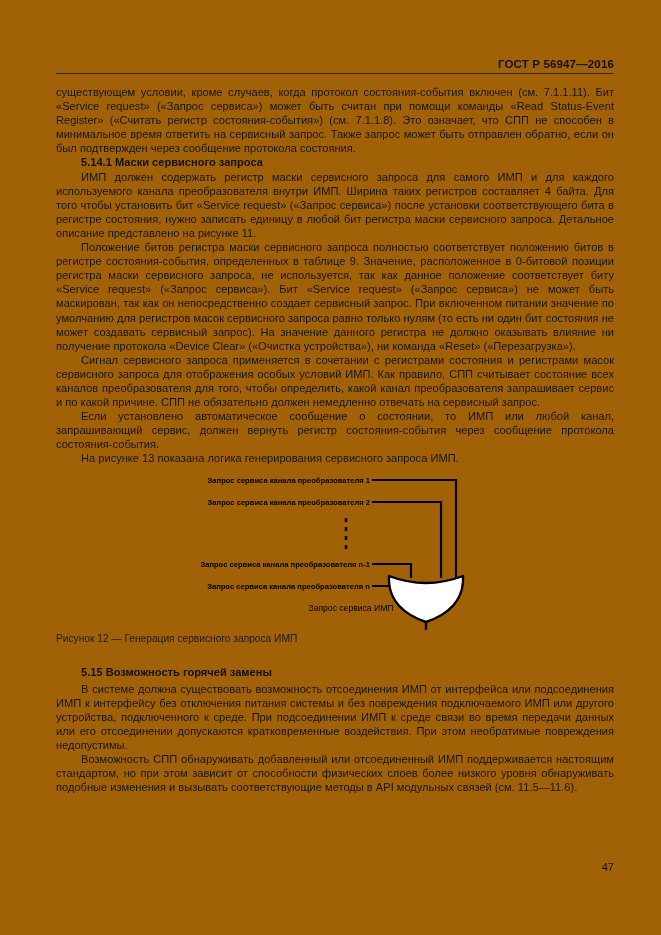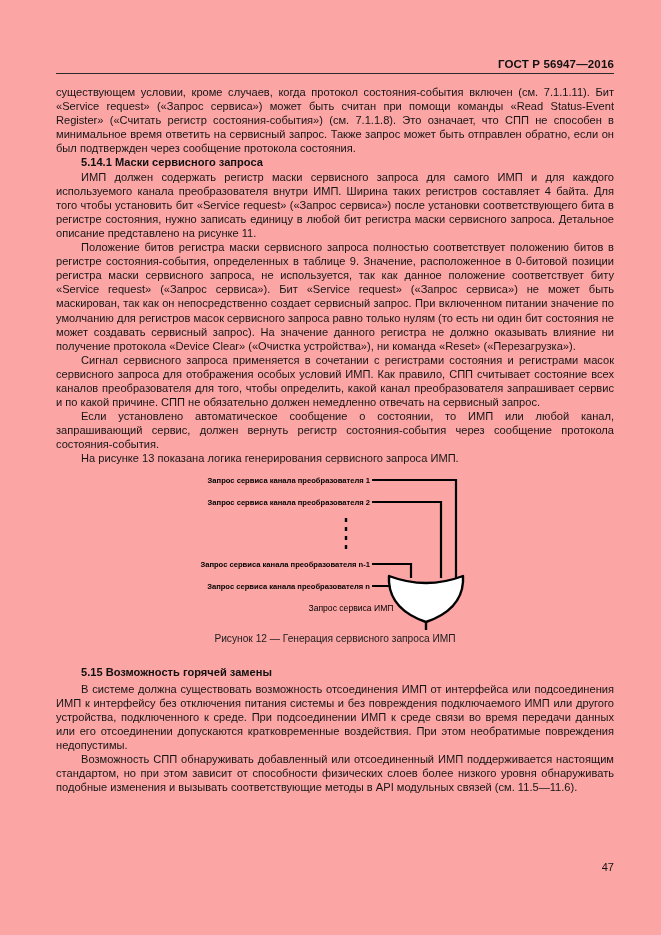--- a/index.html
+++ b/index.html
@@ -12,21 +12,21 @@
     height: 935px;
     position: relative;
     font-family: "Liberation Sans", sans-serif;
     color: #1a1a1a;
     overflow: hidden;
   }
 
   .page {
     position: absolute;
     inset: 0;
-    background: #fca5a5;
+    background: #a16207;
   }
 
   .content {
     position: absolute;
     left: 56px;
     top: 56px;
     width: 558px;
   }
 
   
@@ -86,21 +86,21 @@
     left: 0;
     top: 0;
     width: 558px;
     height: 160px;
   }
   .fig-caption {
     position: absolute;
     left: 0;
     top: 162px;
     width: 558px;
-    text-align: center;
+    text-align: left;
     font-size: 10.2px;
     line-height: 13px;
     color: #1b1b1b;
   }
 
   
   .page-number {
     position: absolute;
     right: 47px;
     bottom: 62px;

